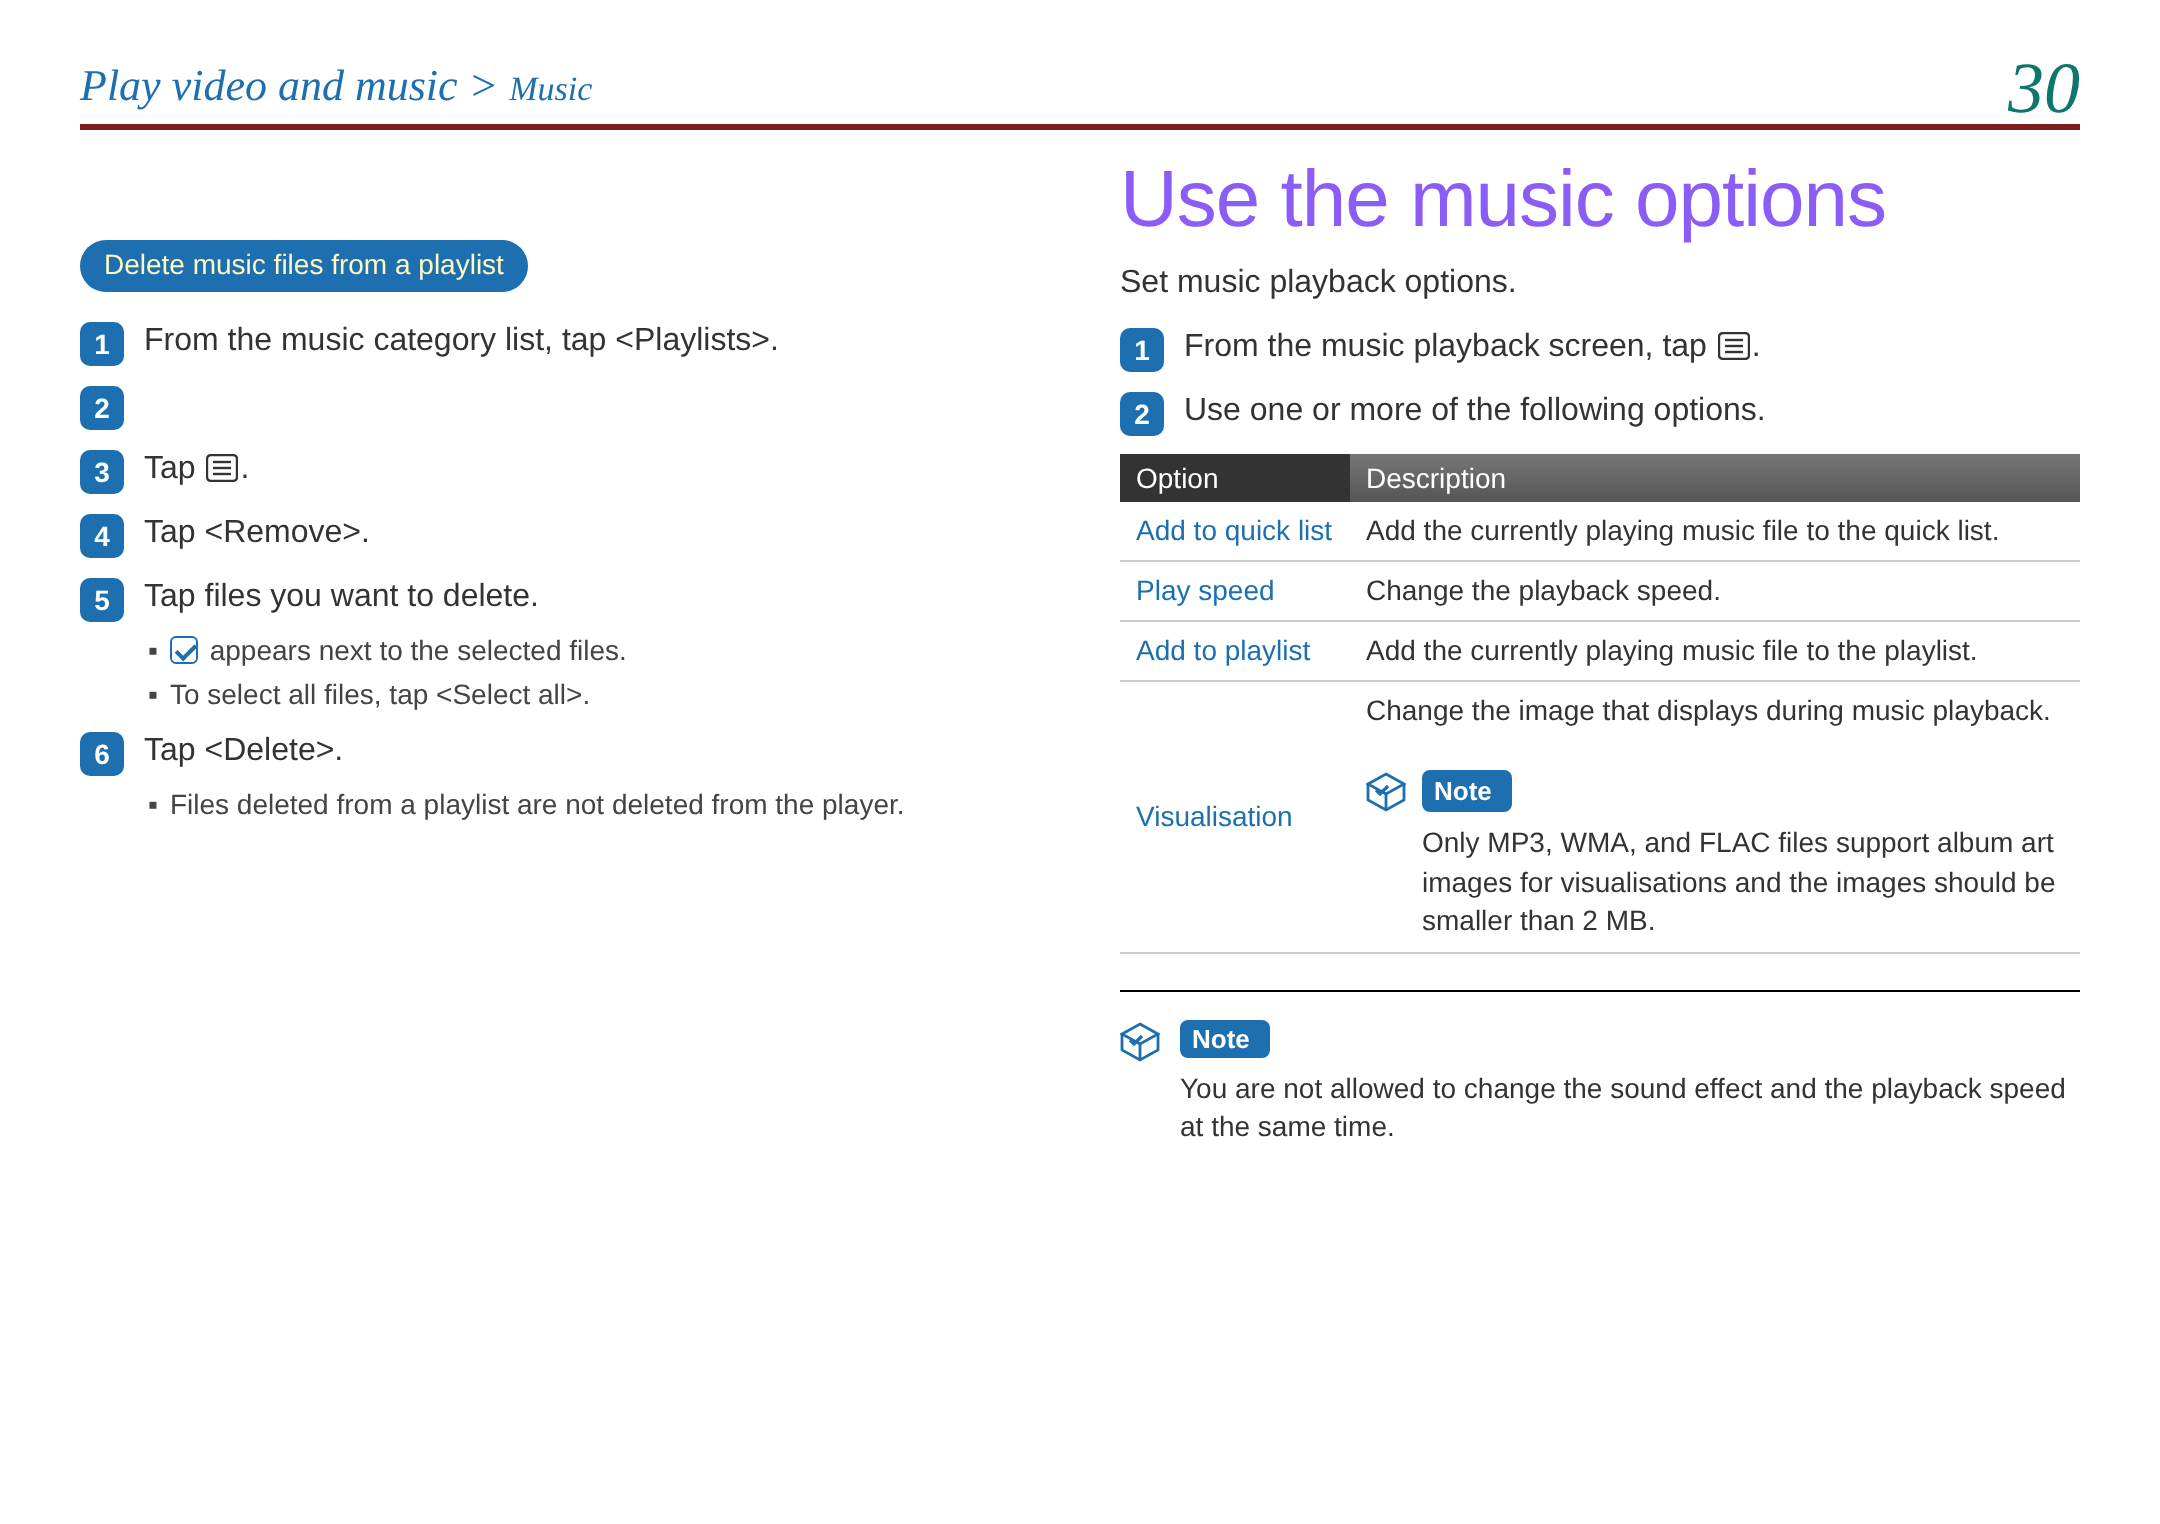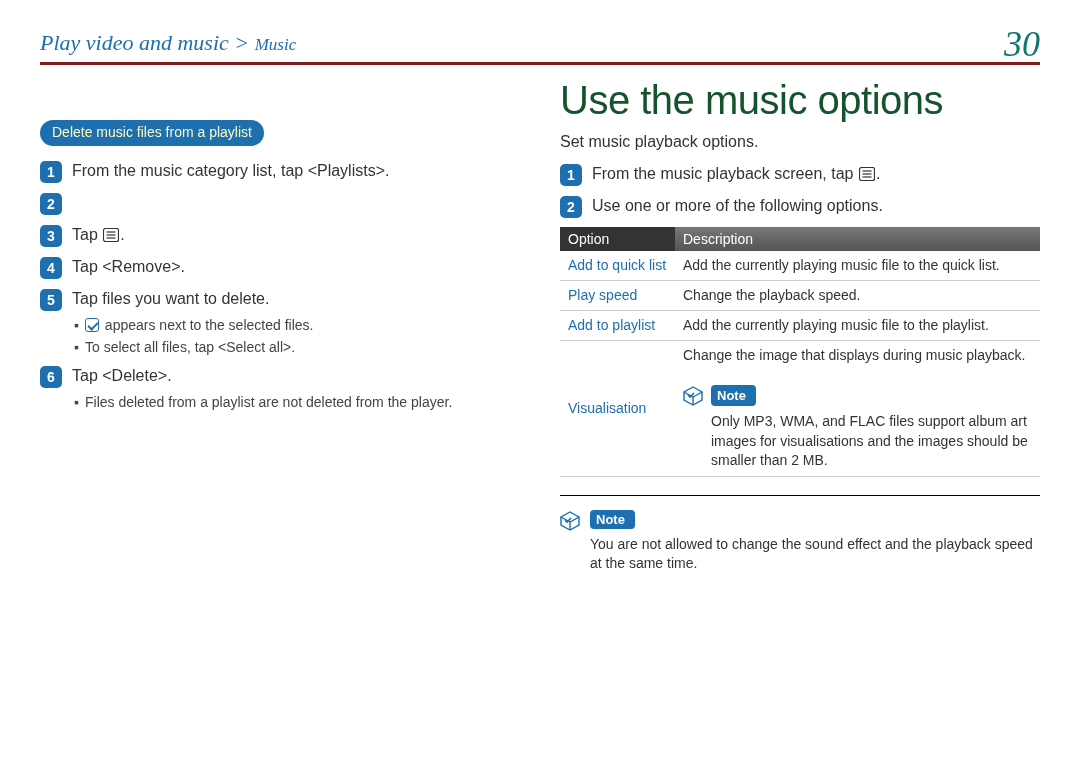--- a/index.html
+++ b/index.html
@@ -60,21 +60,21 @@
     font-size: 14px;
     padding: 4px 12px 6px 12px;
     border-radius: 14px;
     margin-top: 48px;
     margin-bottom: 14px;
     text-align: center;
   }
   h1.section-title {
     font-family: Arial, Helvetica, sans-serif;
     font-weight: 300;
-    color: #14532d;
+    color: #8b5cf6;
     font-size: 40px;
     letter-spacing: -0.5px;
     margin-bottom: 10px;
     margin-top: 6px;
   }
   .step {
     display: flex;
     align-items: flex-start;
     gap: 10px;
     margin-bottom: 10px;

